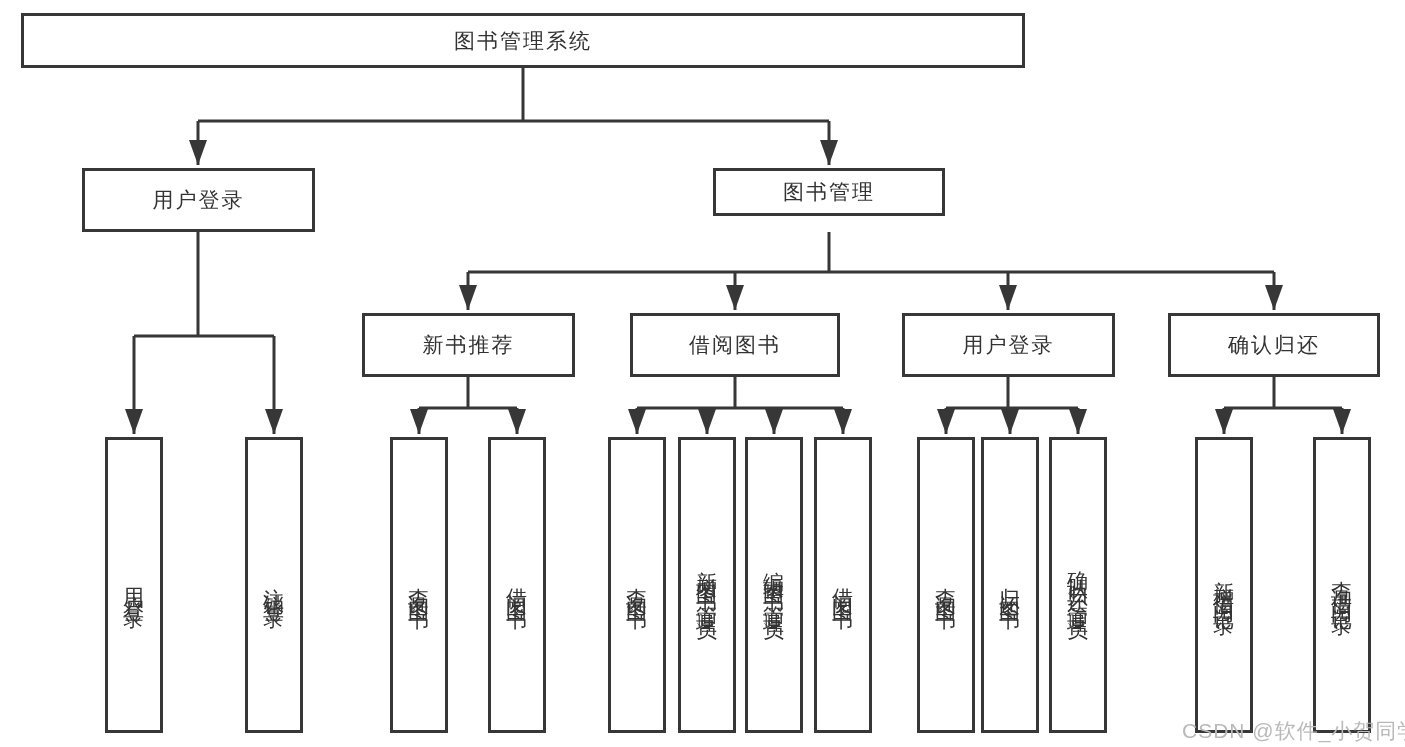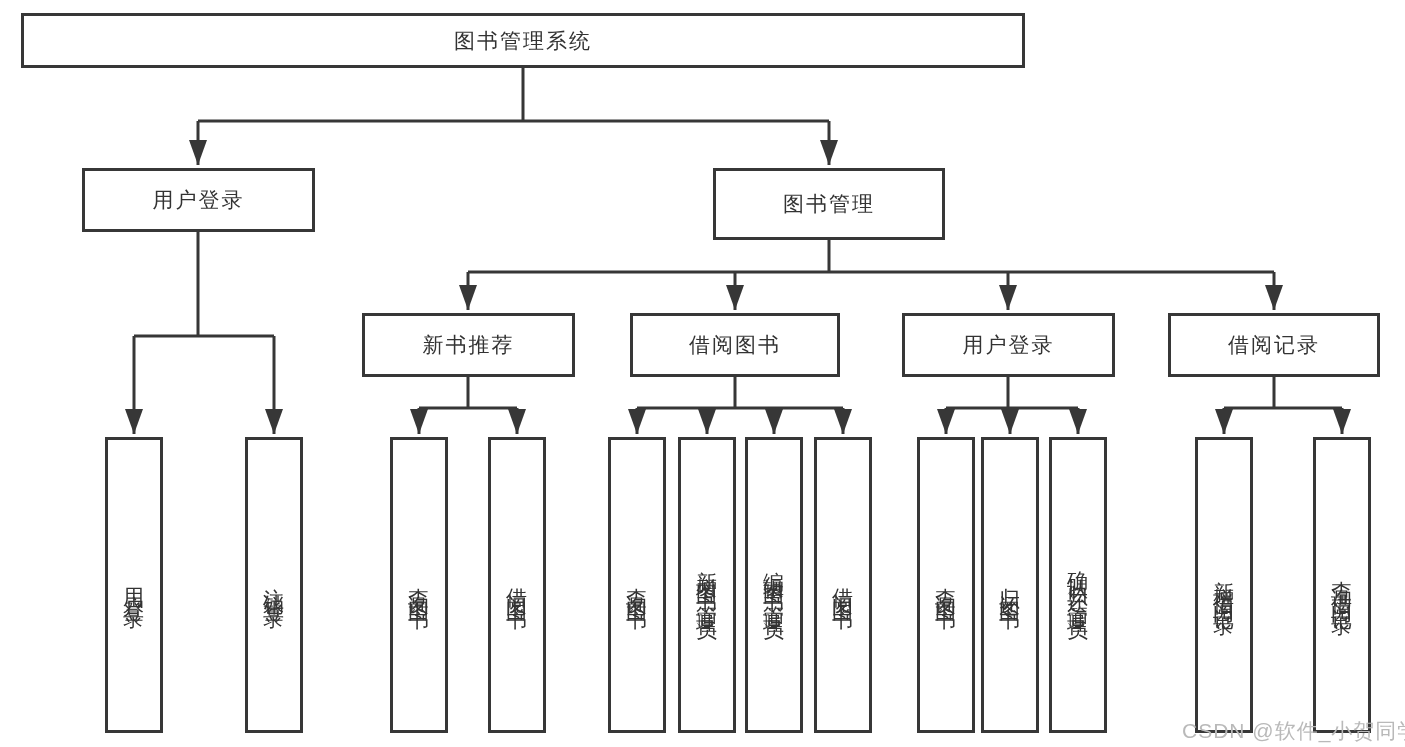--- a/index.html
+++ b/index.html
@@ -68,26 +68,26 @@
     <path class="l" d="M946 408 V434" marker-end="url(#ah)"></path>
     <path class="l" d="M1010 408 V434" marker-end="url(#ah)"></path>
     <path class="l" d="M1078 408 V434" marker-end="url(#ah)"></path>
     <path class="l" d="M1224 408 V434" marker-end="url(#ah)"></path>
     <path class="l" d="M1342 408 V434" marker-end="url(#ah)"></path>
   </svg>
 
   <div class="node" style="left:21px;top:13px;width:1004px;height:55px">图书管理系统</div>
 
   <div class="node" style="left:82px;top:168px;width:233px;height:64px">用户登录</div>
-  <div class="node" style="left:713px;top:168px;width:232px;height:72px">图书管理</div>
+  <div class="node" style="left:713px;top:168px;width:232px;height:48px">图书管理</div>
 
   <div class="node" style="left:362px;top:313px;width:213px;height:64px">新书推荐</div>
   <div class="node" style="left:630px;top:313px;width:210px;height:64px">借阅图书</div>
   <div class="node" style="left:902px;top:313px;width:213px;height:64px">用户登录</div>
-  <div class="node" style="left:1168px;top:313px;width:212px;height:64px">借阅记录</div>
+  <div class="node" style="left:1168px;top:313px;width:212px;height:64px">确认归还</div>
 
   <div class="node" style="left:105px;top:437px;width:58px;height:296px">
     <span class="vtext">用户登录</span>
   </div>
   <div class="node" style="left:245px;top:437px;width:58px;height:296px">
     <span class="vtext">注销登录</span>
   </div>
 
   <div class="node" style="left:390px;top:437px;width:58px;height:296px">
     <span class="vtext">查询图书</span>

